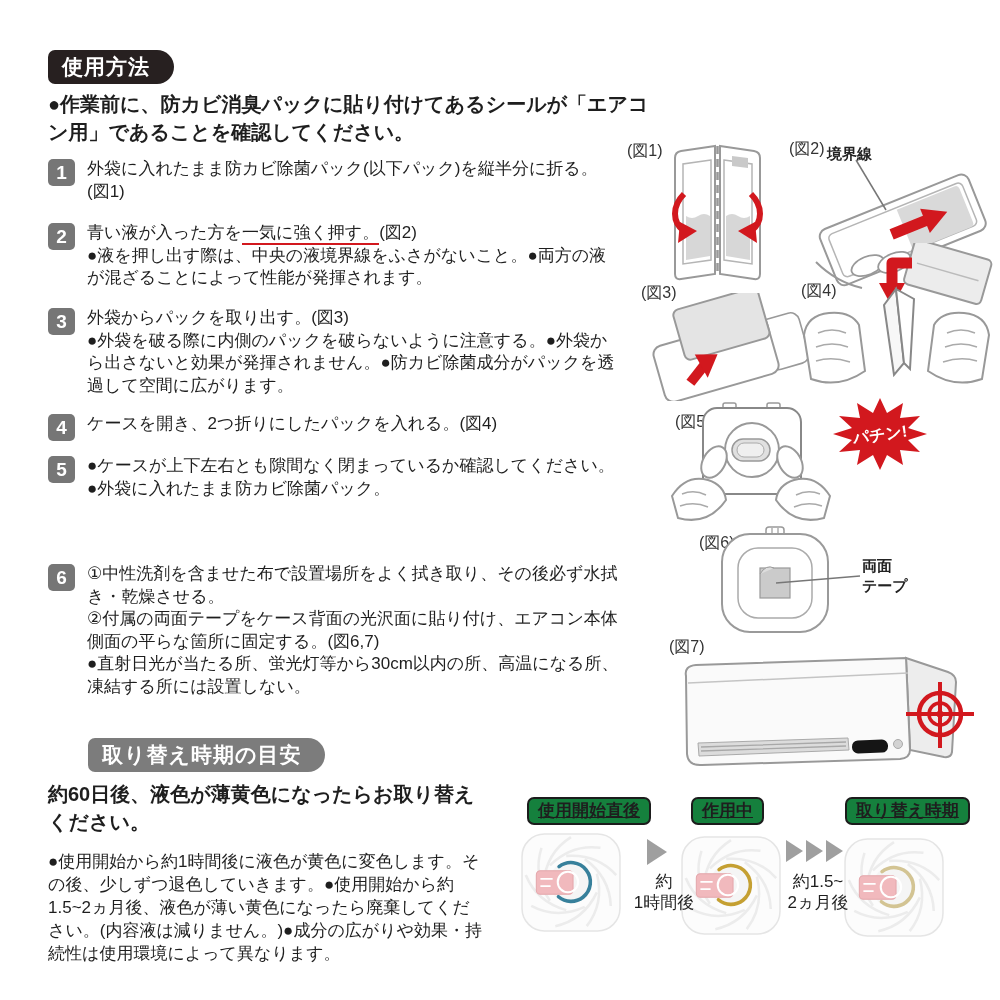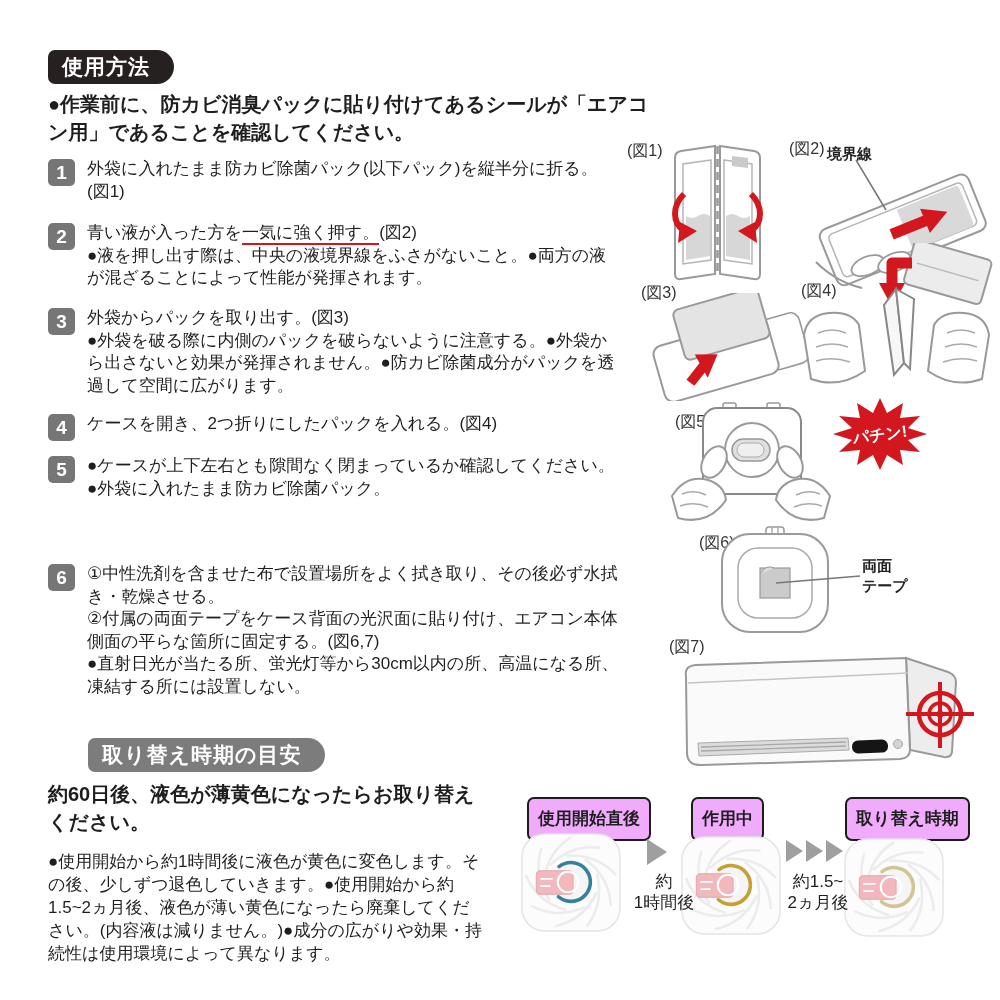--- a/index.html
+++ b/index.html
@@ -17,22 +17,22 @@
   .lead{font-size:20px;font-weight:700;line-height:1.38;letter-spacing:0;}
   .step{display:flex;align-items:flex-start;}
   .stepnum{flex:0 0 auto;width:27px;height:27px;background:var(--step-gray);border-radius:5px;
            color:#fff;font-weight:700;font-size:19px;line-height:27px;text-align:center;margin-top:1px;}
   .steptext{margin-left:12px;width:532px;font-size:17px;line-height:1.33;font-weight:500;}
   .em-underline{border-bottom:2.5px solid var(--red);padding-bottom:1px;}
   .figlabel{font-size:16px;font-weight:500;color:#333;}
   .figann{font-size:15px;font-weight:700;color:#222;}
   .preline{white-space:pre-line;}
   .body-text{font-size:17px;line-height:1.35;font-weight:400;}
-  .stage-label{display:inline-block;border:2.5px solid #1c1c1c;border-radius:7px;background:#f0abfc;
-               padding:8px 9px;font-size:17px;font-weight:700;line-height:24px;}
+  .stage-label{display:inline-block;border:2.5px solid #1c1c1c;border-radius:7px;background:#15803d;
+               padding:0 9px;font-size:17px;font-weight:700;line-height:24px;text-decoration:underline;}
   .tri{width:0;height:0;border-left:20px solid #9f9f9f;border-top:13px solid transparent;border-bottom:13px solid transparent;}
   .tri-sm{border-left-width:17px;border-top-width:11px;border-bottom-width:11px;}
   .tri-row{display:flex;gap:3px;}
   .trans-text{font-size:17px;font-weight:500;text-align:center;line-height:1.25;}
   .red-fill{fill:var(--red);}
   .red-stroke{stroke:var(--red);}
   svg{display:block;}
 </style>
 </head>
 <body>

